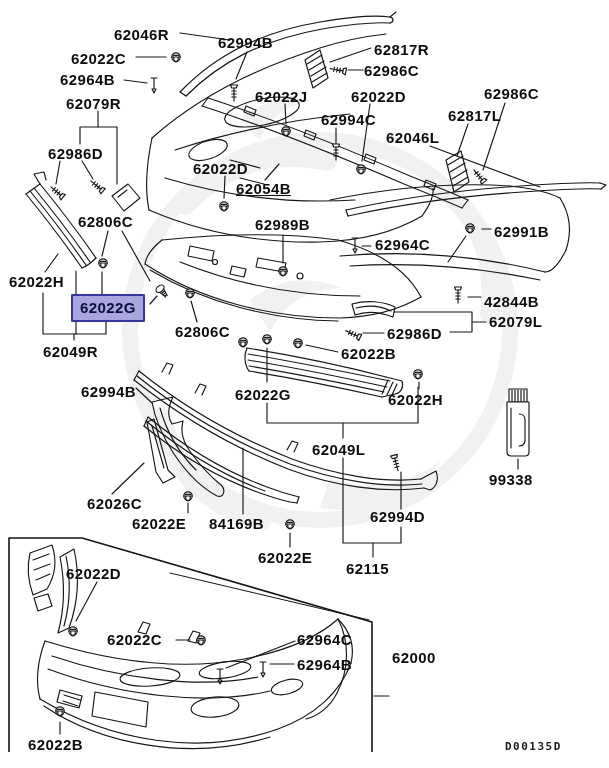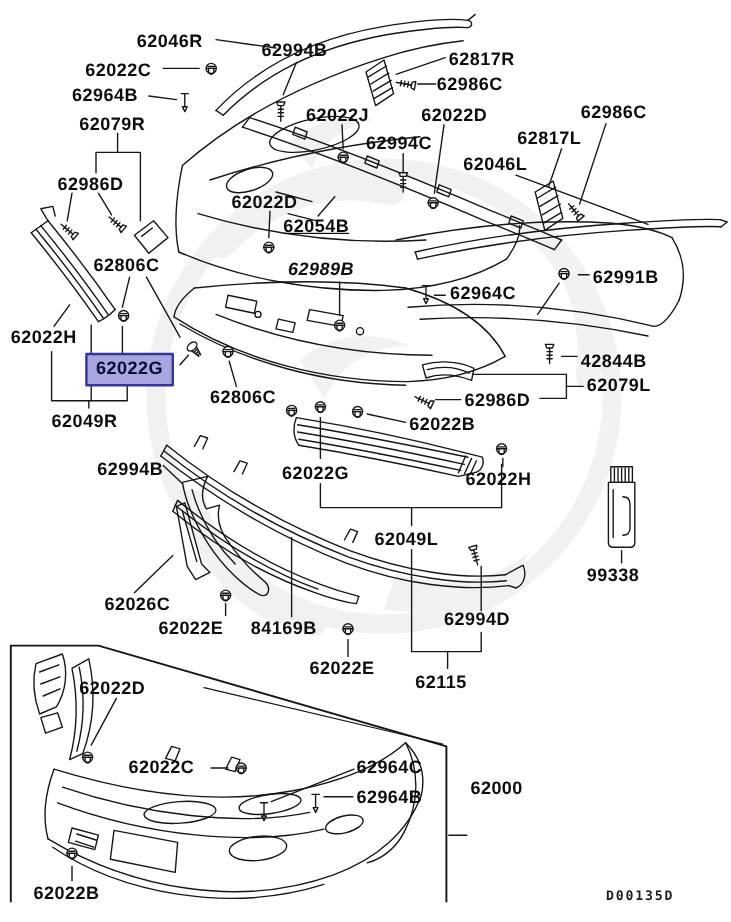--- a/index.html
+++ b/index.html
@@ -287,30 +287,30 @@
 
 <div id="labels">
       <div class="lbl" style="left: 114px; top: 27px;">62046R</div>
       <div class="lbl" style="left: 218px; top: 35px;">62994B</div>
       <div class="lbl" style="left: 71px; top: 51px;">62022C</div>
       <div class="lbl" style="left: 60px; top: 72px;">62964B</div>
       <div class="lbl" style="left: 66px; top: 96px;">62079R</div>
       <div class="lbl" style="left: 374px; top: 42px;">62817R</div>
       <div class="lbl" style="left: 364px; top: 63px;">62986C</div>
       <div class="lbl" style="left: 484px; top: 86px;">62986C</div>
-      <div class="lbl" style="left: 431px; top: 108px;">62817L</div>
+      <div class="lbl" style="left: 448px; top: 108px;">62817L</div>
       <div class="lbl" style="left: 255px; top: 89px;">62022J</div>
       <div class="lbl" style="left: 351px; top: 89px;">62022D</div>
-      <div class="lbl" style="left: 305px; top: 112px; text-align: right;">62994C</div>
+      <div class="lbl" style="left: 321px; top: 112px; text-align: right;">62994C</div>
       <div class="lbl" style="left: 386px; top: 130px;">62046L</div>
       <div class="lbl" style="left: 48px; top: 146px;">62986D</div>
       <div class="lbl" style="left: 193px; top: 161px;">62022D</div>
       <div class="lbl" style="left: 236px; top: 181px; text-decoration: underline;">62054B</div>
       <div class="lbl" style="left: 78px; top: 214px;">62806C</div>
-      <div class="lbl" style="left: 240px; top: 217px; font-style: italic;">62989B</div>
+      <div class="lbl" style="left: 255px; top: 217px;">62989B</div>
       <div class="lbl" style="left: 375px; top: 237px;">62964C</div>
       <div class="lbl" style="left: 494px; top: 224px;">62991B</div>
       <div class="lbl" style="left: 9px; top: 274px;">62022H</div>
       <div class="lbl hl" style="left: 71px; top: 294px; background: rgb(169, 166, 223); border: 2px solid rgb(53, 53, 158); color: rgb(12, 12, 56);">62022G</div>
       <div class="lbl" style="left: 484px; top: 294px;">42844B</div>
       <div class="lbl" style="left: 489px; top: 314px;">62079L</div>
       <div class="lbl" style="left: 175px; top: 324px;">62806C</div>
       <div class="lbl" style="left: 387px; top: 326px;">62986D</div>
       <div class="lbl" style="left: 43px; top: 344px;">62049R</div>
       <div class="lbl" style="left: 341px; top: 346px;">62022B</div>

